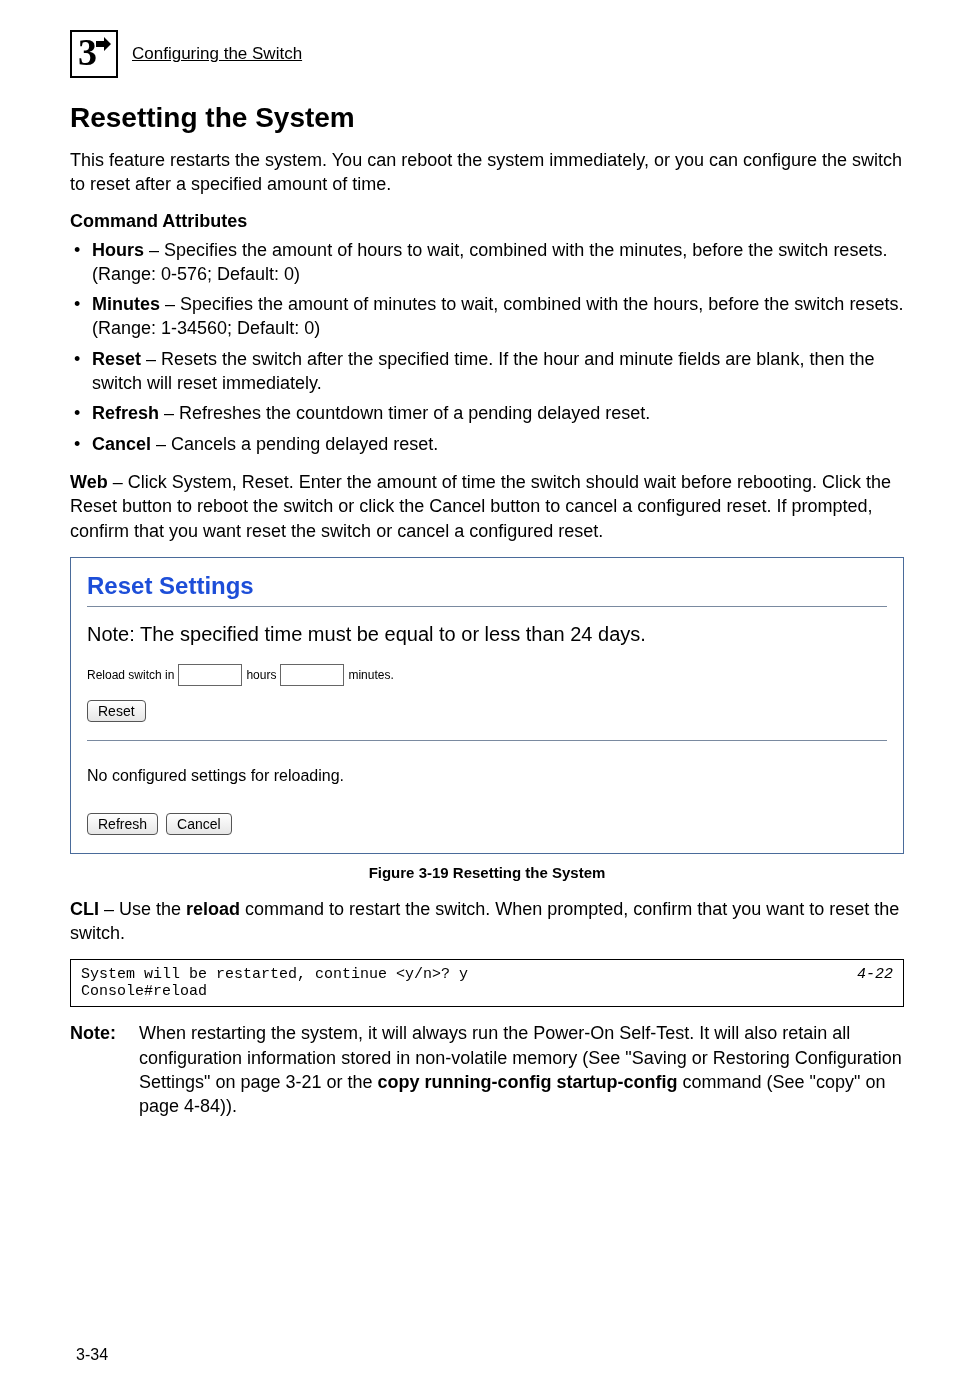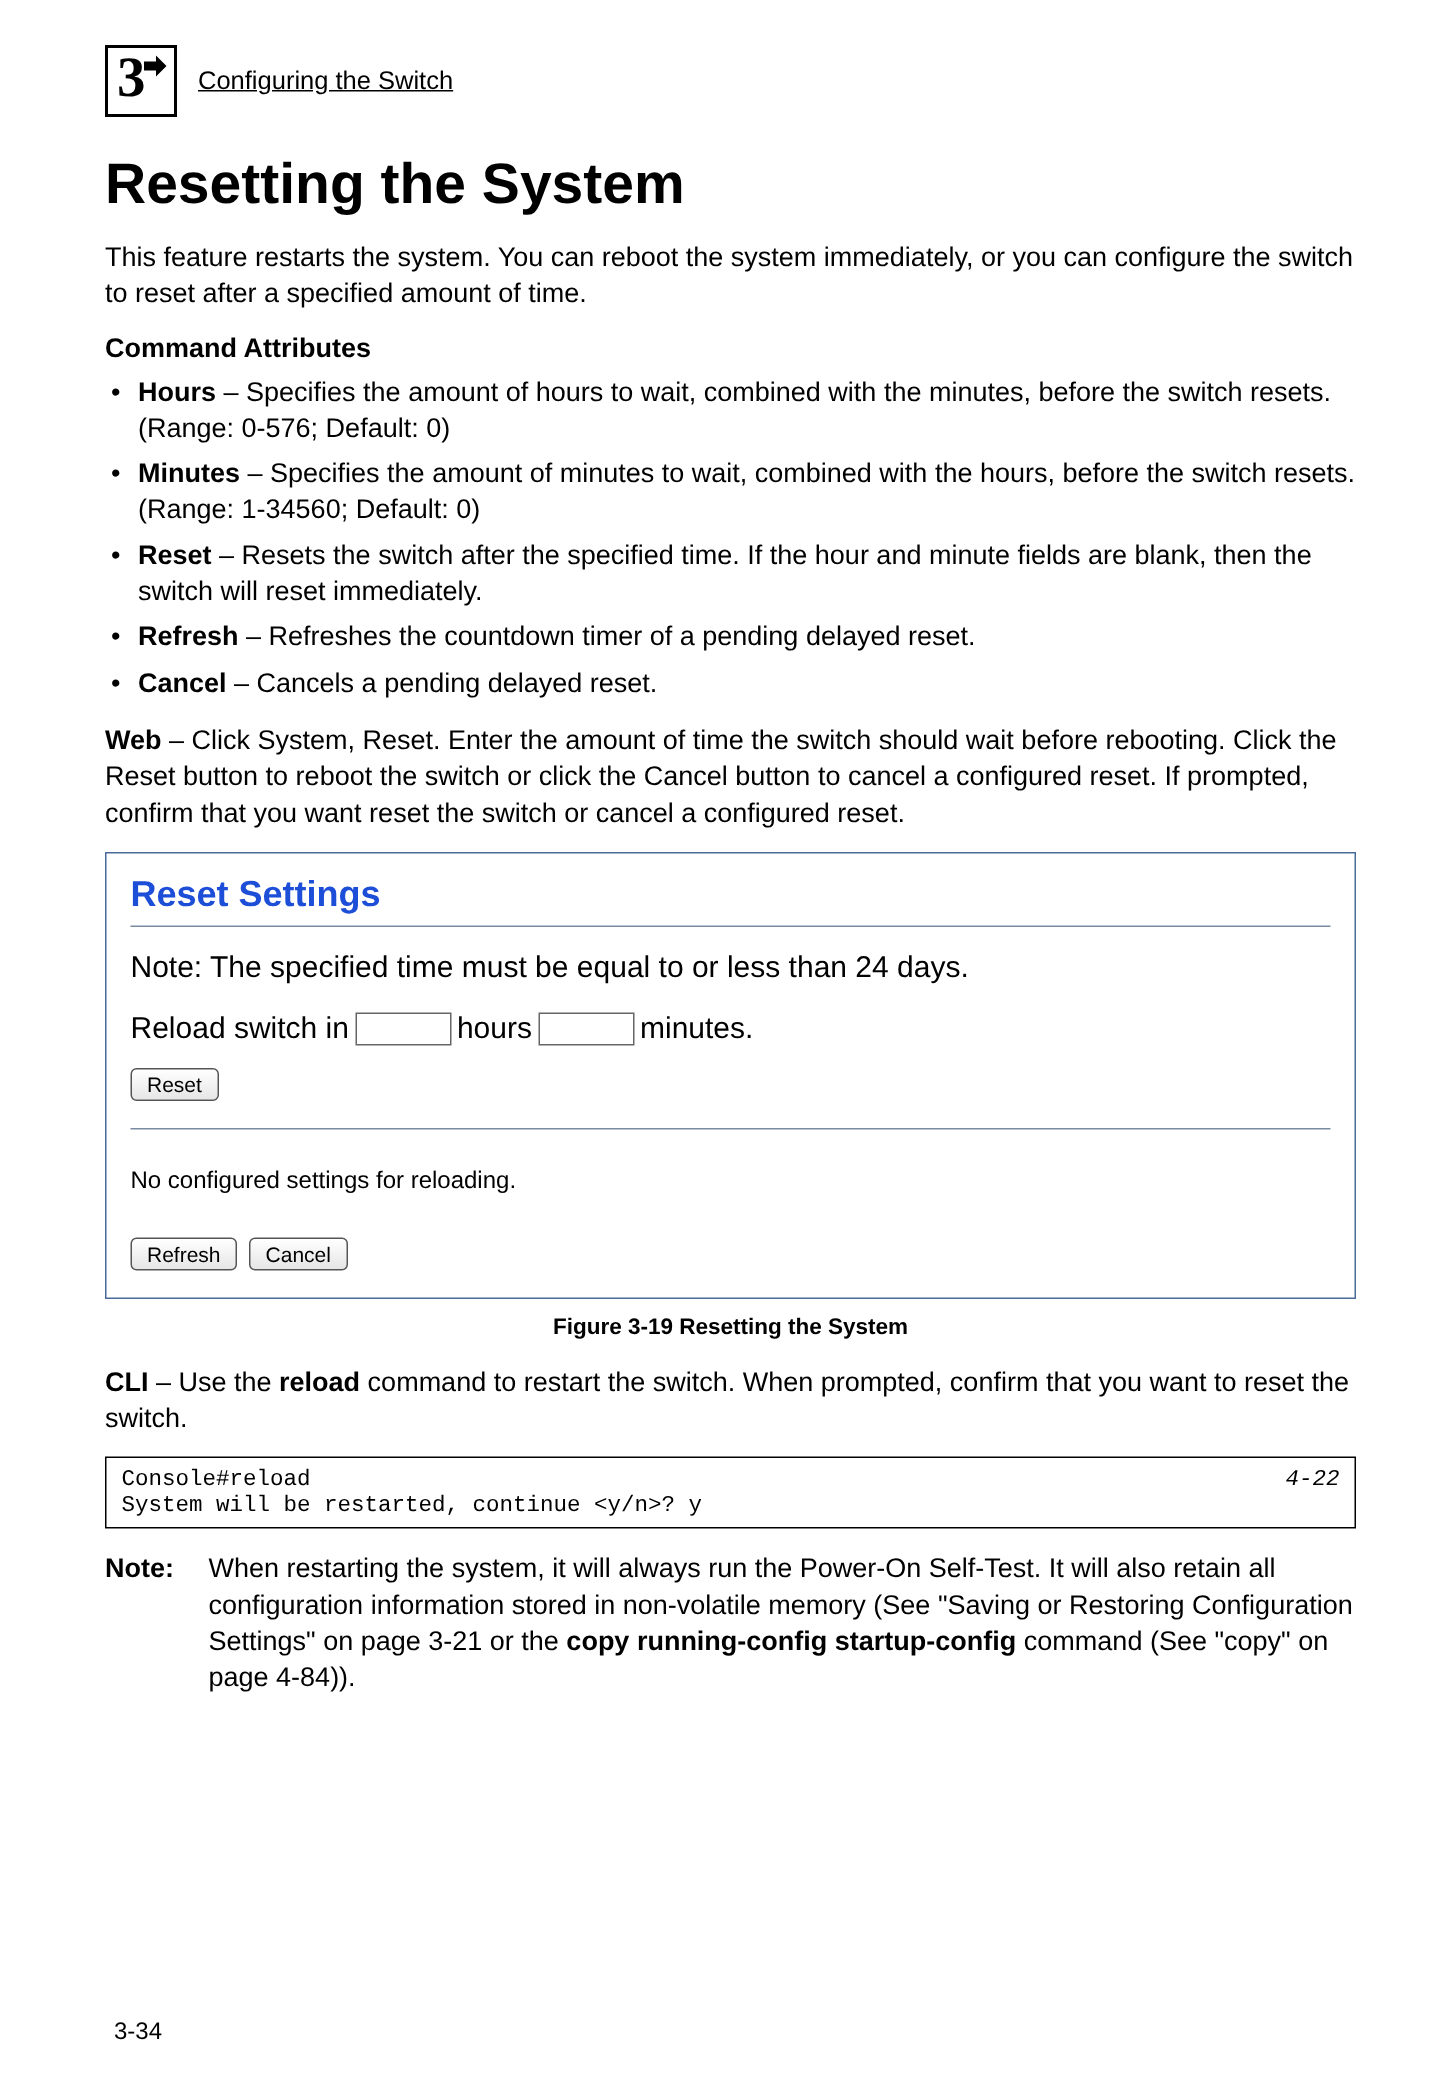--- a/index.html
+++ b/index.html
@@ -41,21 +41,21 @@
     position: absolute;
     right: 4px;
     top: 4px;
   }
   .chap-icon .arrow svg { display:block; }
   .running-head {
     font-size: 17px;
     text-decoration: underline;
   }
   h1.section-title {
-    font-size: 38px;
+    font-size: 28px;
     font-weight: bold;
     margin: 4px 0 14px 0;
   }
   p.body {
     font-size: 18px;
     line-height: 1.35;
     margin: 0 0 14px 0;
   }
   h3.subhead {
     font-size: 18px;
@@ -96,21 +96,21 @@
   .panel hr.rule {
     border: none;
     border-top: 1px solid #7a8aa0;
     margin: 4px 0 16px 0;
   }
   .panel .note-line {
     font-size: 20px;
     margin-bottom: 18px;
   }
   .panel .form-row {
-    font-size: 20px;
+    font-size: 12px;
     margin-bottom: 14px;
     display: flex;
     align-items: center;
     gap: 4px;
   }
   .panel .tbox {
     display: inline-block;
     width: 64px;
     height: 22px;
     border: 1px solid #666;
@@ -234,22 +234,22 @@
   </div>
 
   <div class="fig-caption">Figure 3-19   Resetting the System</div>
 
   <p class="body">
     <span class="bold">CLI</span><span> – Use the </span><span class="bold">reload</span><span> command to restart the switch. When prompted, confirm that you want to reset the switch.</span>
   </p>
 
   <div class="cli-box">
     <span class="ref">4-22</span>
+    <div>System will be restarted, continue &lt;y/n&gt;? y</div>
     <div>Console#reload</div>
-    <div>System will be restarted, continue &lt;y/n&gt;? y</div>
   </div>
 
   <div class="note-block">
     <span class="label">Note:</span>
     <span class="content">
       <span>When restarting the system, it will always run the Power-On Self-Test. It will also retain all configuration information stored in non-volatile memory (See "Saving or Restoring Configuration Settings" on page 3-21 or the </span><span class="bold">copy running-config startup-config</span><span> command (See "copy" on page 4-84)).</span>
     </span>
   </div>
 
   <div class="footer-pn">3-34</div>

